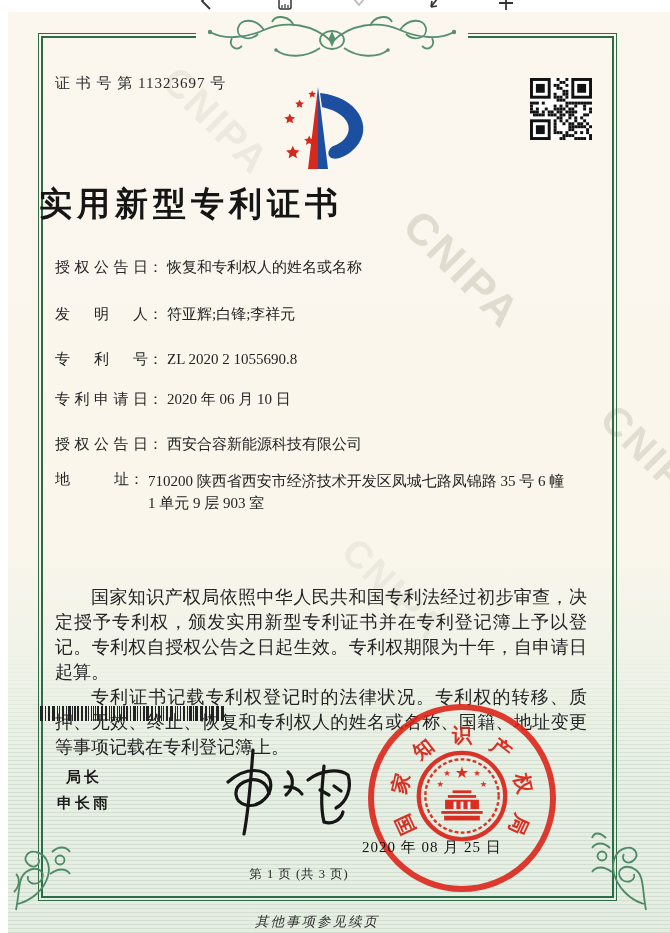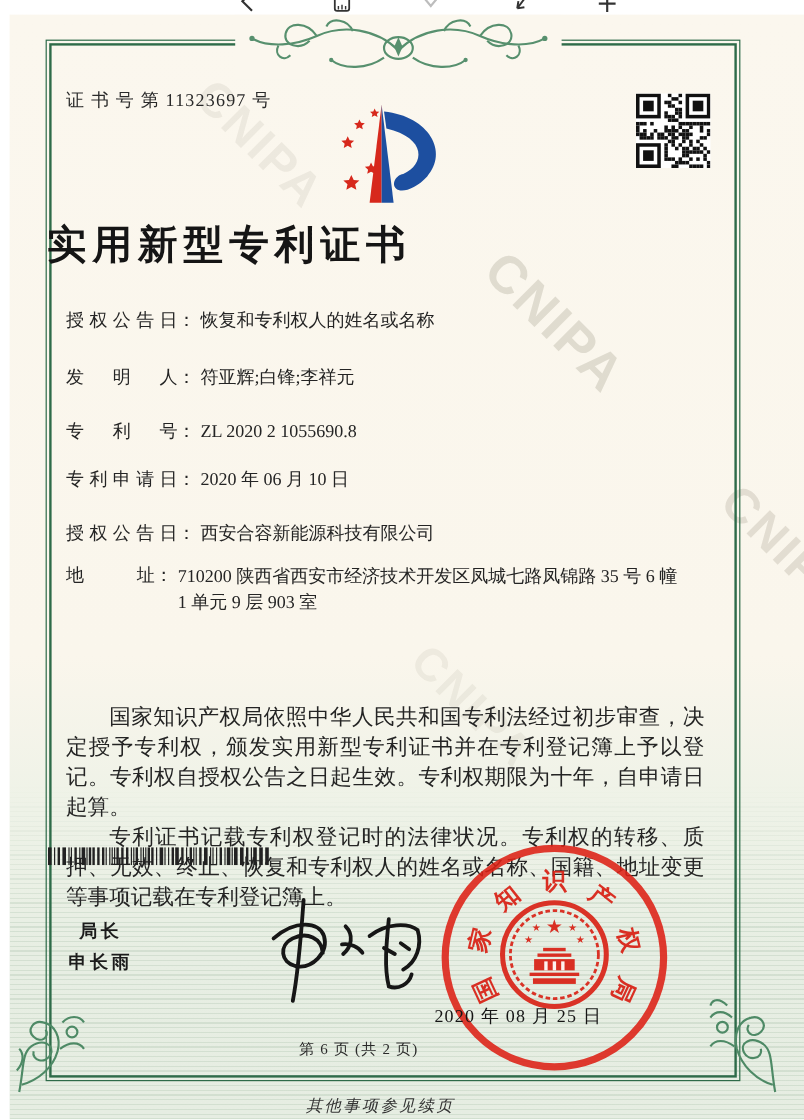--- a/index.html
+++ b/index.html
@@ -453,17 +453,17 @@
           <rect x="48.5" y="58" width="3" height="8" fill="#fdf2ef"></rect>
           <rect x="56" y="58" width="3" height="8" fill="#fdf2ef"></rect>
           <rect x="28" y="68" width="44" height="3"></rect>
           <rect x="31" y="73" width="38" height="5"></rect>
         </g>
       </svg>
     </div>
   </div>
   <div class="seal-date">2020 年 08 月 25 日</div>
 
-  <div class="pageinfo">第 6 页 (共 2 页)</div>
+  <div class="pageinfo">第 1 页 (共 3 页)</div>
 
   <div class="footnote">其他事项参见续页</div>
 
 </div>
 
 </body></html>

